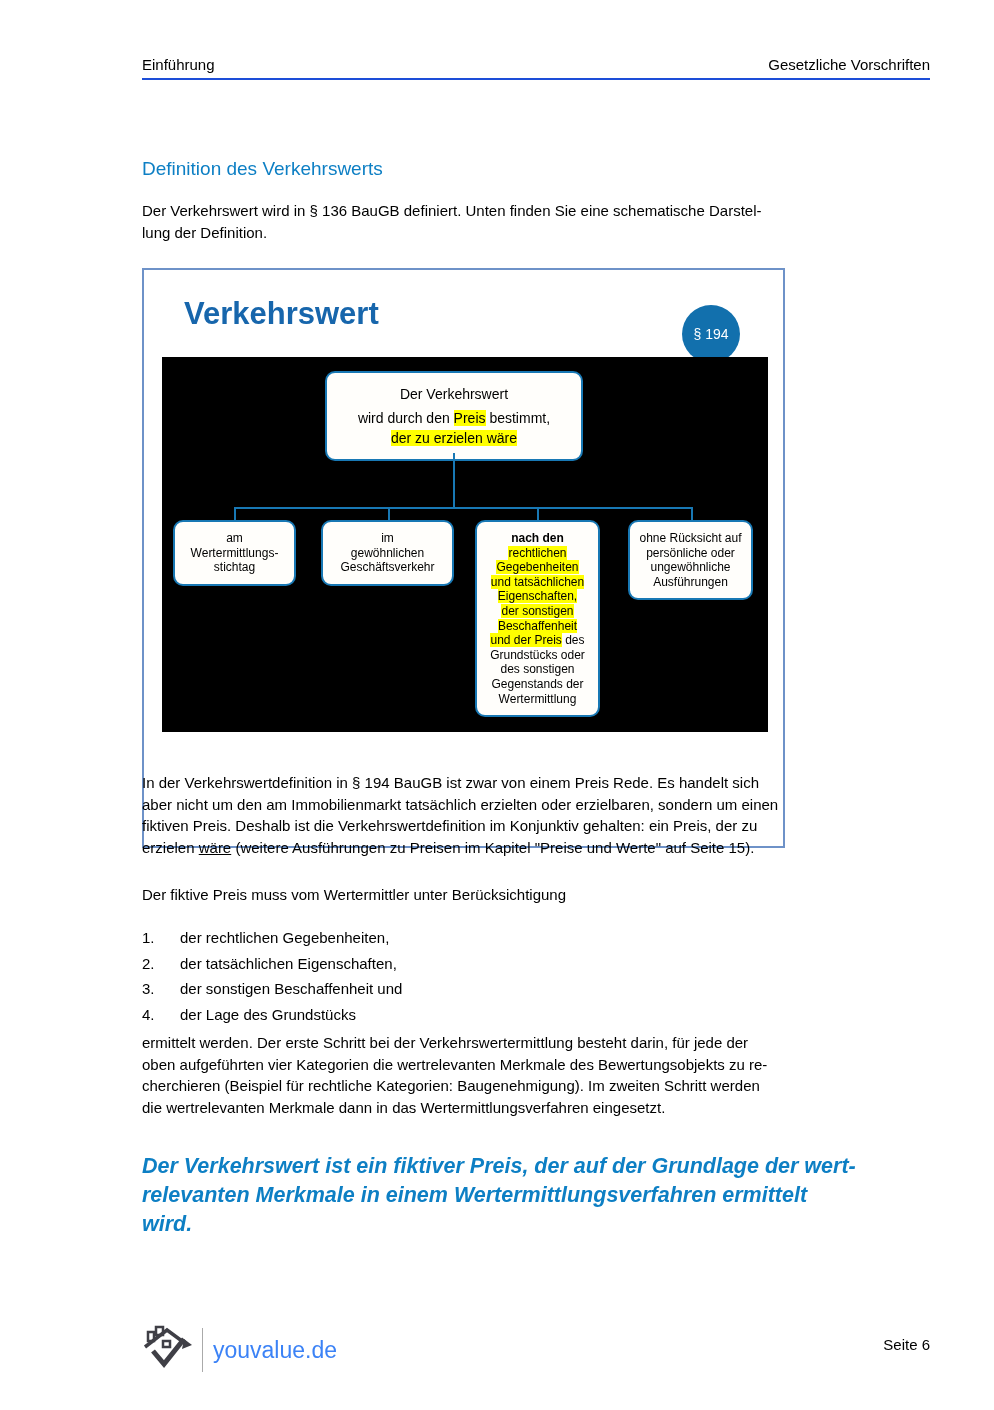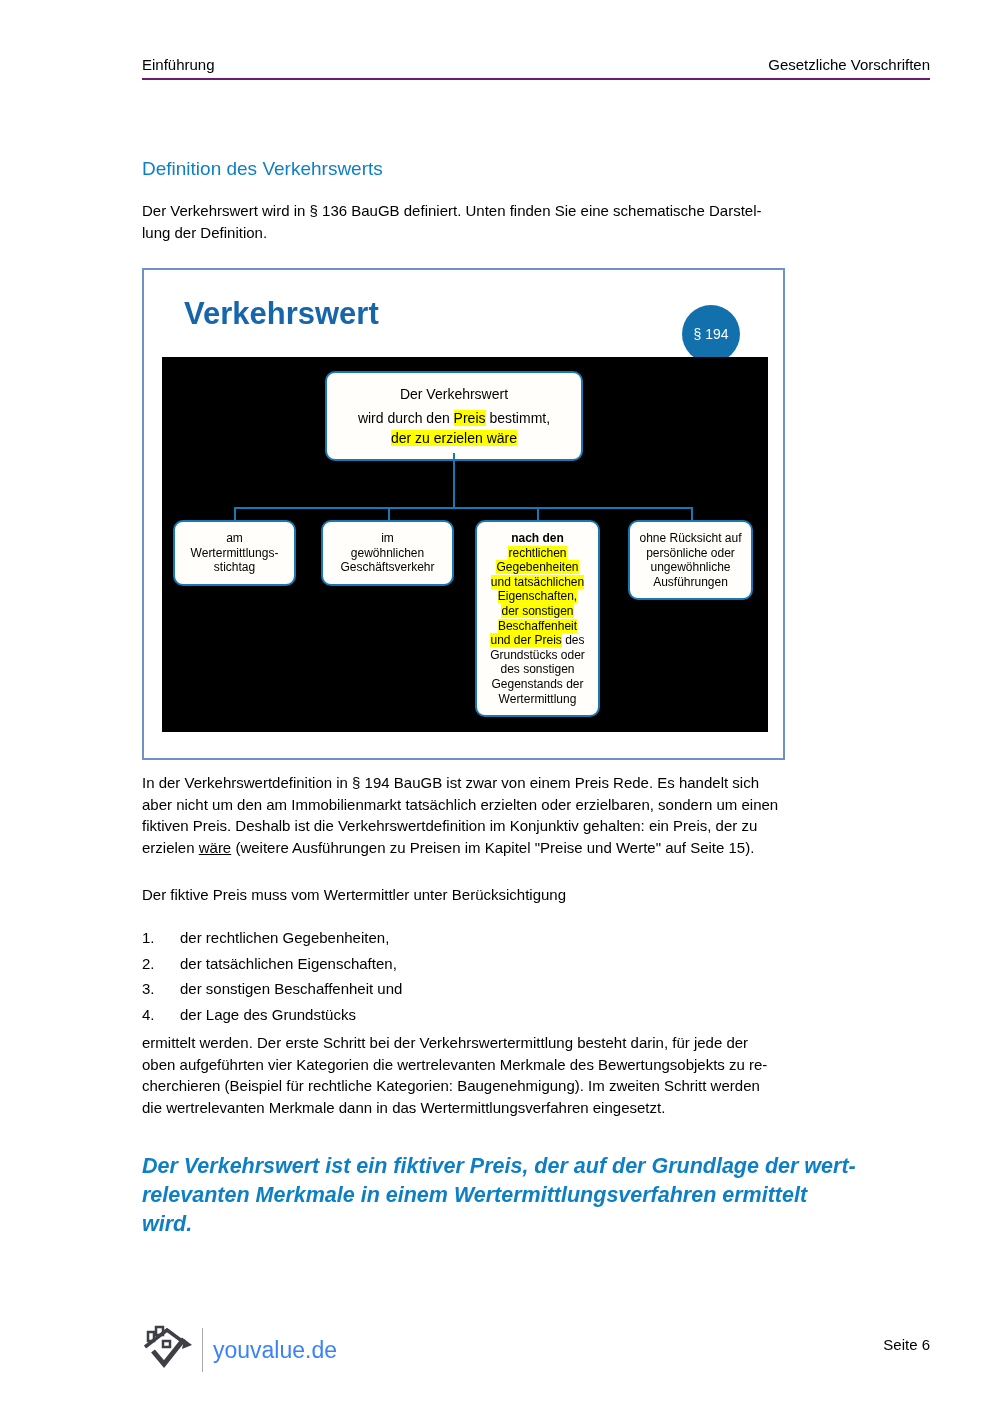--- a/index.html
+++ b/index.html
@@ -16,21 +16,21 @@
 
   
   .header {
     position: absolute;
     left: 142px; top: 56px;
     width: 788px;
     display: flex;
     justify-content: space-between;
     font-size: 15px;
     padding-bottom: 5px;
-    border-bottom: 2px solid #701a75;
+    border-bottom: 2px solid #1d4ed8;
   }
 
   
   .section-title {
     position: absolute;
     left: 142px; top: 158px;
     font-size: 19px;
     font-weight: normal;
     color: #0d7fc4;
   }
@@ -63,21 +63,21 @@
     font-weight: bold;
     font-style: italic;
     color: #0d7fc4;
     white-space: pre-line;
   }
 
   
   .diagram {
     position: absolute;
     left: 142px; top: 268px;
-    width: 643px; height: 492px;
+    width: 643px; height: 580px;
     background: #ffffff;
     border: 2px solid #6e92c8;
   }
   .diagram-title {
     position: absolute;
     left: 40px; top: 26px;
     font-size: 31px;
     font-weight: bold;
     color: #1766ac;
   }

